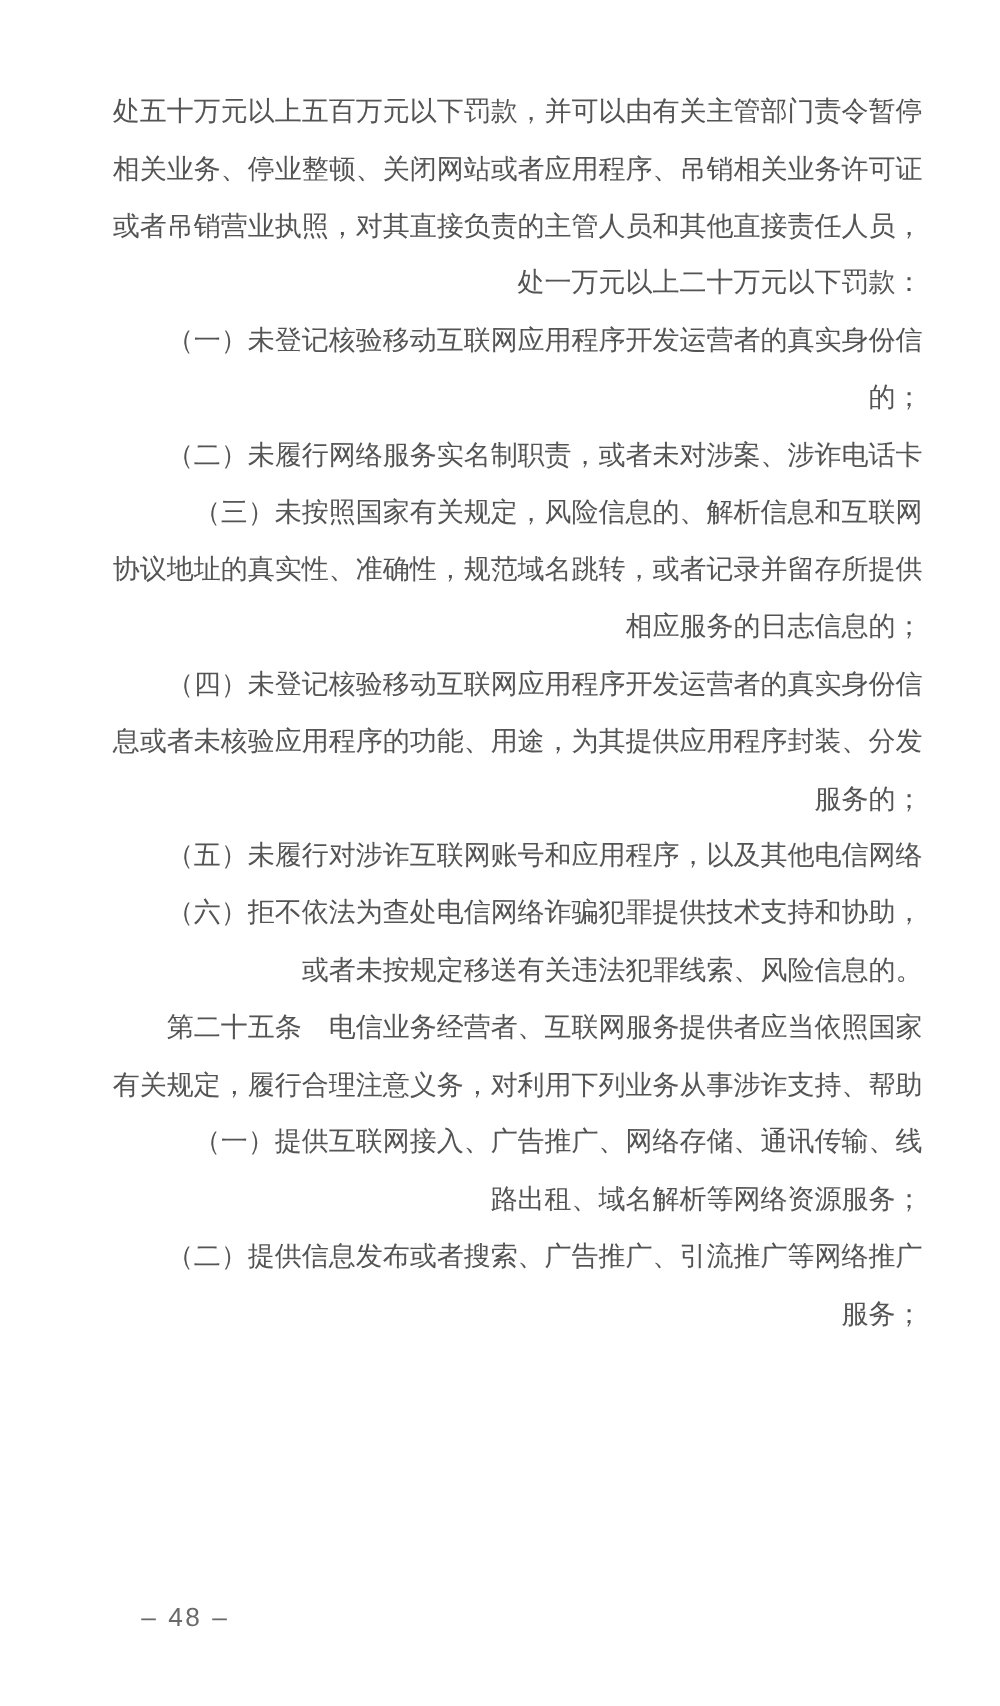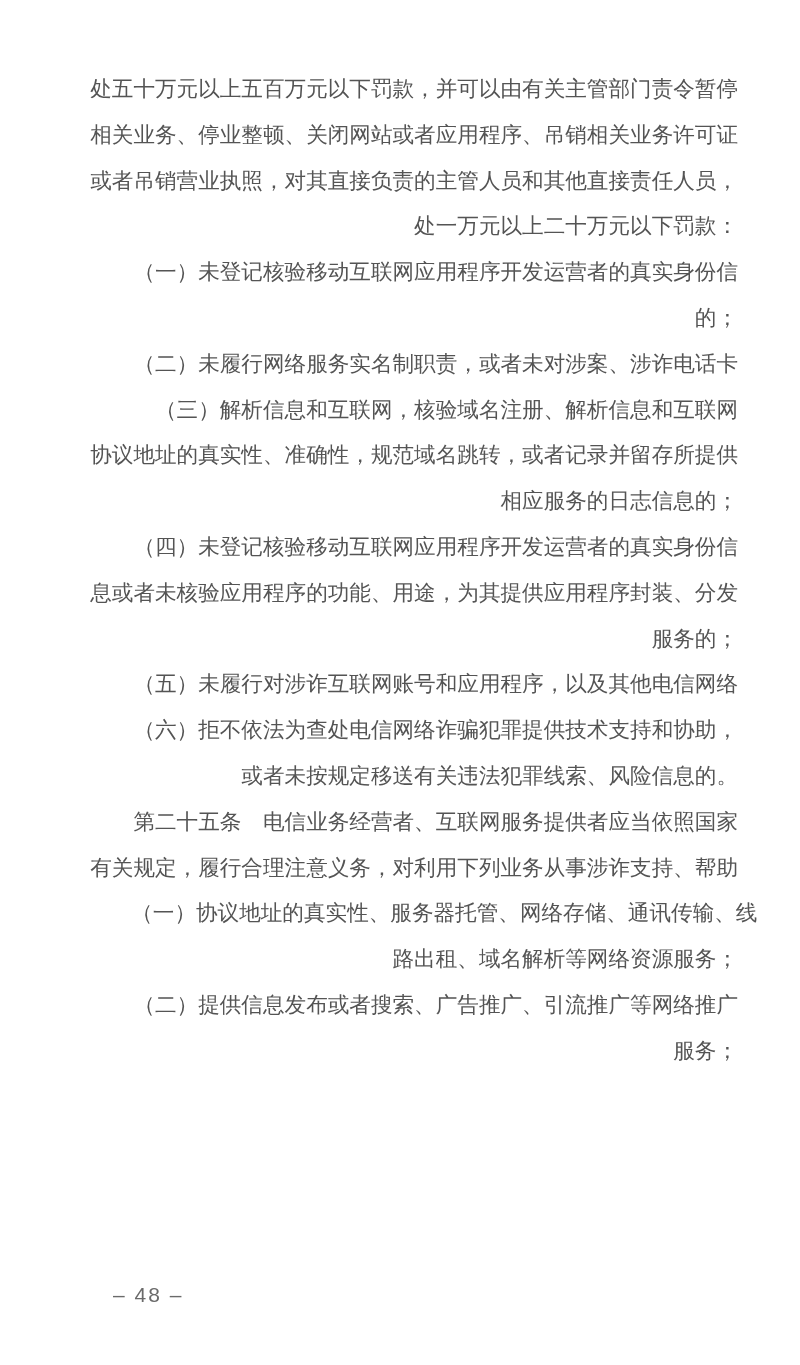--- a/index.html
+++ b/index.html
@@ -48,32 +48,32 @@
 
 <div class="page">
   <div class="doc-body" id="doc-body">
       <div class="line">处五十万元以上五百万元以下罚款，并可以由有关主管部门责令暂停</div>
       <div class="line">相关业务、停业整顿、关闭网站或者应用程序、吊销相关业务许可证</div>
       <div class="line">或者吊销营业执照，对其直接负责的主管人员和其他直接责任人员，</div>
       <div class="line">处一万元以上二十万元以下罚款：</div>
       <div class="line indent">（一）未登记核验移动互联网应用程序开发运营者的真实身份信</div>
       <div class="line">的；</div>
       <div class="line indent">（二）未履行网络服务实名制职责，或者未对涉案、涉诈电话卡</div>
-      <div class="line indent">（三）解析信息和互联网，核验域名注册、解析信息和互联网</div>
+      <div class="line indent">（三）未按照国家有关规定，风险信息的、解析信息和互联网</div>
       <div class="line">协议地址的真实性、准确性，规范域名跳转，或者记录并留存所提供</div>
       <div class="line">相应服务的日志信息的；</div>
       <div class="line indent">（四）未登记核验移动互联网应用程序开发运营者的真实身份信</div>
       <div class="line">息或者未核验应用程序的功能、用途，为其提供应用程序封装、分发</div>
       <div class="line">服务的；</div>
       <div class="line indent">（五）未履行对涉诈互联网账号和应用程序，以及其他电信网络</div>
       <div class="line indent">（六）拒不依法为查处电信网络诈骗犯罪提供技术支持和协助，</div>
       <div class="line">或者未按规定移送有关违法犯罪线索、风险信息的。</div>
       <div class="line indent">第二十五条　电信业务经营者、互联网服务提供者应当依照国家</div>
       <div class="line">有关规定，履行合理注意义务，对利用下列业务从事涉诈支持、帮助</div>
-      <div class="line indent">（一）协议地址的真实性、服务器托管、网络存储、通讯传输、线</div>
+      <div class="line indent">（一）提供互联网接入、广告推广、网络存储、通讯传输、线</div>
       <div class="line">路出租、域名解析等网络资源服务；</div>
       <div class="line indent">（二）提供信息发布或者搜索、广告推广、引流推广等网络推广</div>
       <div class="line">服务；</div>
     </div>
   <div class="footer">
     <span>– 48 –</span>
   </div>
 </div>
 
 </body></html>

